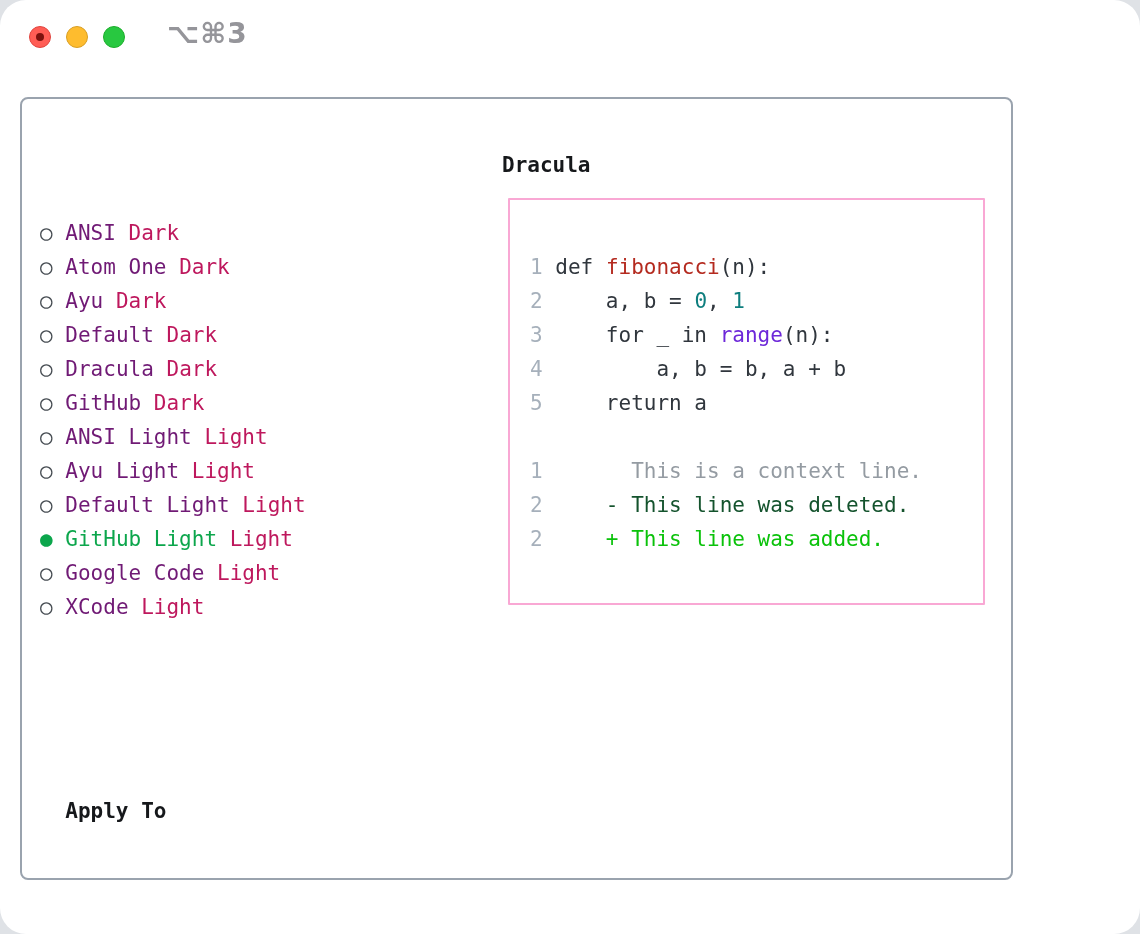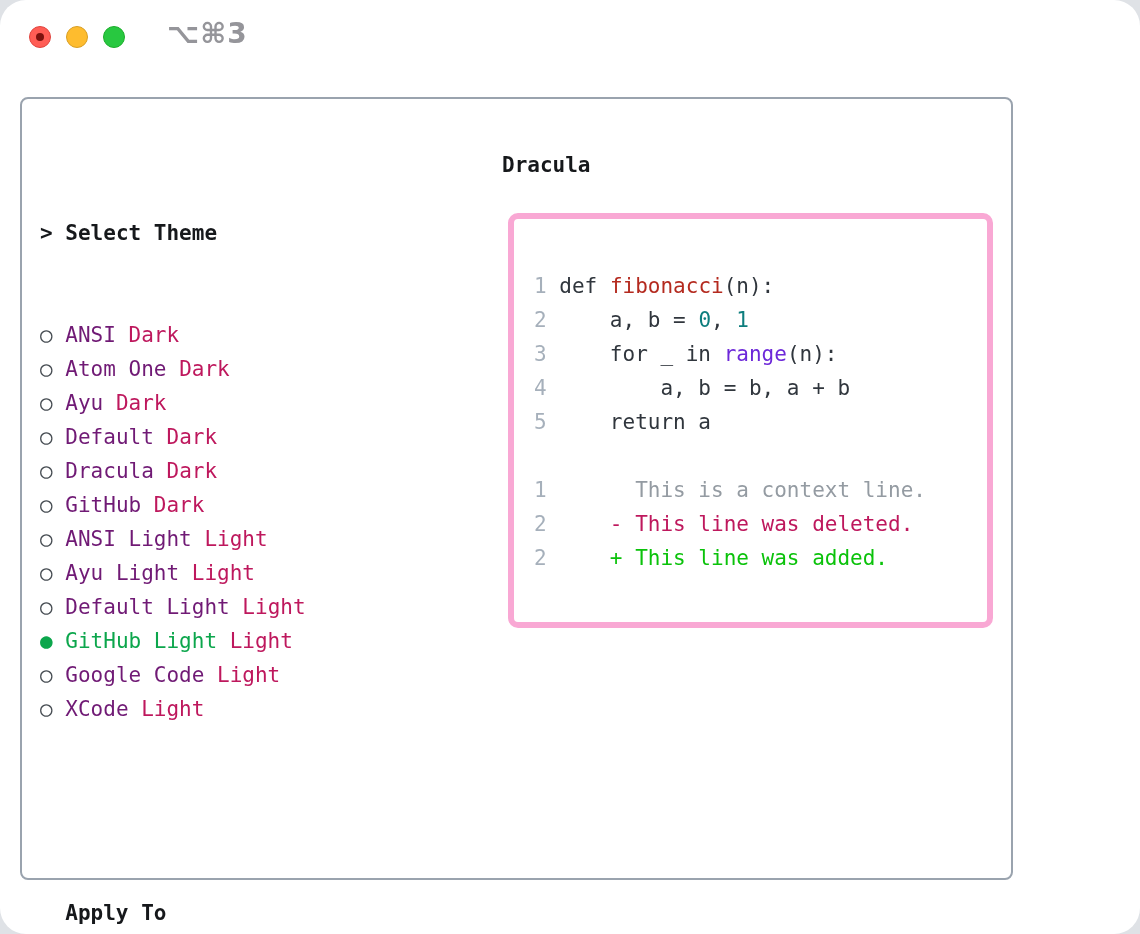--- a/index.html
+++ b/index.html
@@ -37,55 +37,54 @@
   .var{color:#be185d;}
   .radio{color:#474d53;}
   .radio.on{color:#0ca64c;}
   .indent2{padding-left:2ch;}
   
   .preview-head{
     position:absolute;left:480px;top:49px;height:34px;line-height:34px;
     font-size:21px;white-space:pre;
   }
   .preview-box{
-    position:absolute;left:486px;top:114px;width:473px;height:403px;
-    border:6px solid #f9a8d4;border-radius:10px;background:#fff;
+    position:absolute;left:486px;top:99px;width:473px;height:403px;
+    border:2px solid #f9a8d4;border-radius:1px;background:#fff;
   }
   .preview-code{
     position:absolute;left:20px;top:50px;
     font-size:21px;line-height:34px;white-space:pre;
   }
   .line{height:34px;}
   .lineno{color:#a6b0bb;}
   .tok-p{color:#30363d;}
   .tok-f{color:#b42a1f;}
   .tok-n{color:#0e7e7e;}
   .tok-r{color:#6d28d9;}
   .tok-x{color:#949ba2;}
-  .tok-d{color:#be185d;}
+  .tok-d{color:#14532d;}
   .tok-a{color:#0ac20a;}
 </style>
 </head>
 <body>
 
 <div class="window">
 
   <div class="lights">
     <div class="light light-red">
         <div class="dot"></div>
       </div>
     <div class="light light-yellow"></div>
     <div class="light light-green"></div>
   </div>
   <div class="shortcut">⌥⌘3</div>
 
   <div class="main-box">
 
     <div class="left-col">
-      <div class="row"><span class="caret">&gt;</span><span> </span><span class="hd">Select Theme</span></div>
       <div id="theme-list"><div class="row"><span class="radio">○</span><span> </span><span class="nm">ANSI</span><span> </span><span class="var">Dark</span></div><div class="row"><span class="radio">○</span><span> </span><span class="nm">Atom One</span><span> </span><span class="var">Dark</span></div><div class="row"><span class="radio">○</span><span> </span><span class="nm">Ayu</span><span> </span><span class="var">Dark</span></div><div class="row"><span class="radio">○</span><span> </span><span class="nm">Default</span><span> </span><span class="var">Dark</span></div><div class="row"><span class="radio">○</span><span> </span><span class="nm">Dracula</span><span> </span><span class="var">Dark</span></div><div class="row"><span class="radio">○</span><span> </span><span class="nm">GitHub</span><span> </span><span class="var">Dark</span></div><div class="row"><span class="radio">○</span><span> </span><span class="nm">ANSI Light</span><span> </span><span class="var">Light</span></div><div class="row"><span class="radio">○</span><span> </span><span class="nm">Ayu Light</span><span> </span><span class="var">Light</span></div><div class="row"><span class="radio">○</span><span> </span><span class="nm">Default Light</span><span> </span><span class="var">Light</span></div><div class="row"><span class="radio on">●</span><span> </span><span class="nm sel">GitHub Light</span><span> </span><span class="var">Light</span></div><div class="row"><span class="radio">○</span><span> </span><span class="nm">Google Code</span><span> </span><span class="var">Light</span></div><div class="row"><span class="radio">○</span><span> </span><span class="nm">XCode</span><span> </span><span class="var">Light</span></div></div>
       <div class="row"></div>
       <div class="row indent2"><span class="hd">Apply To</span></div>
       
       
       
       
     </div>
 
     <div class="preview-head"><span class="hd">Dracula</span></div>

